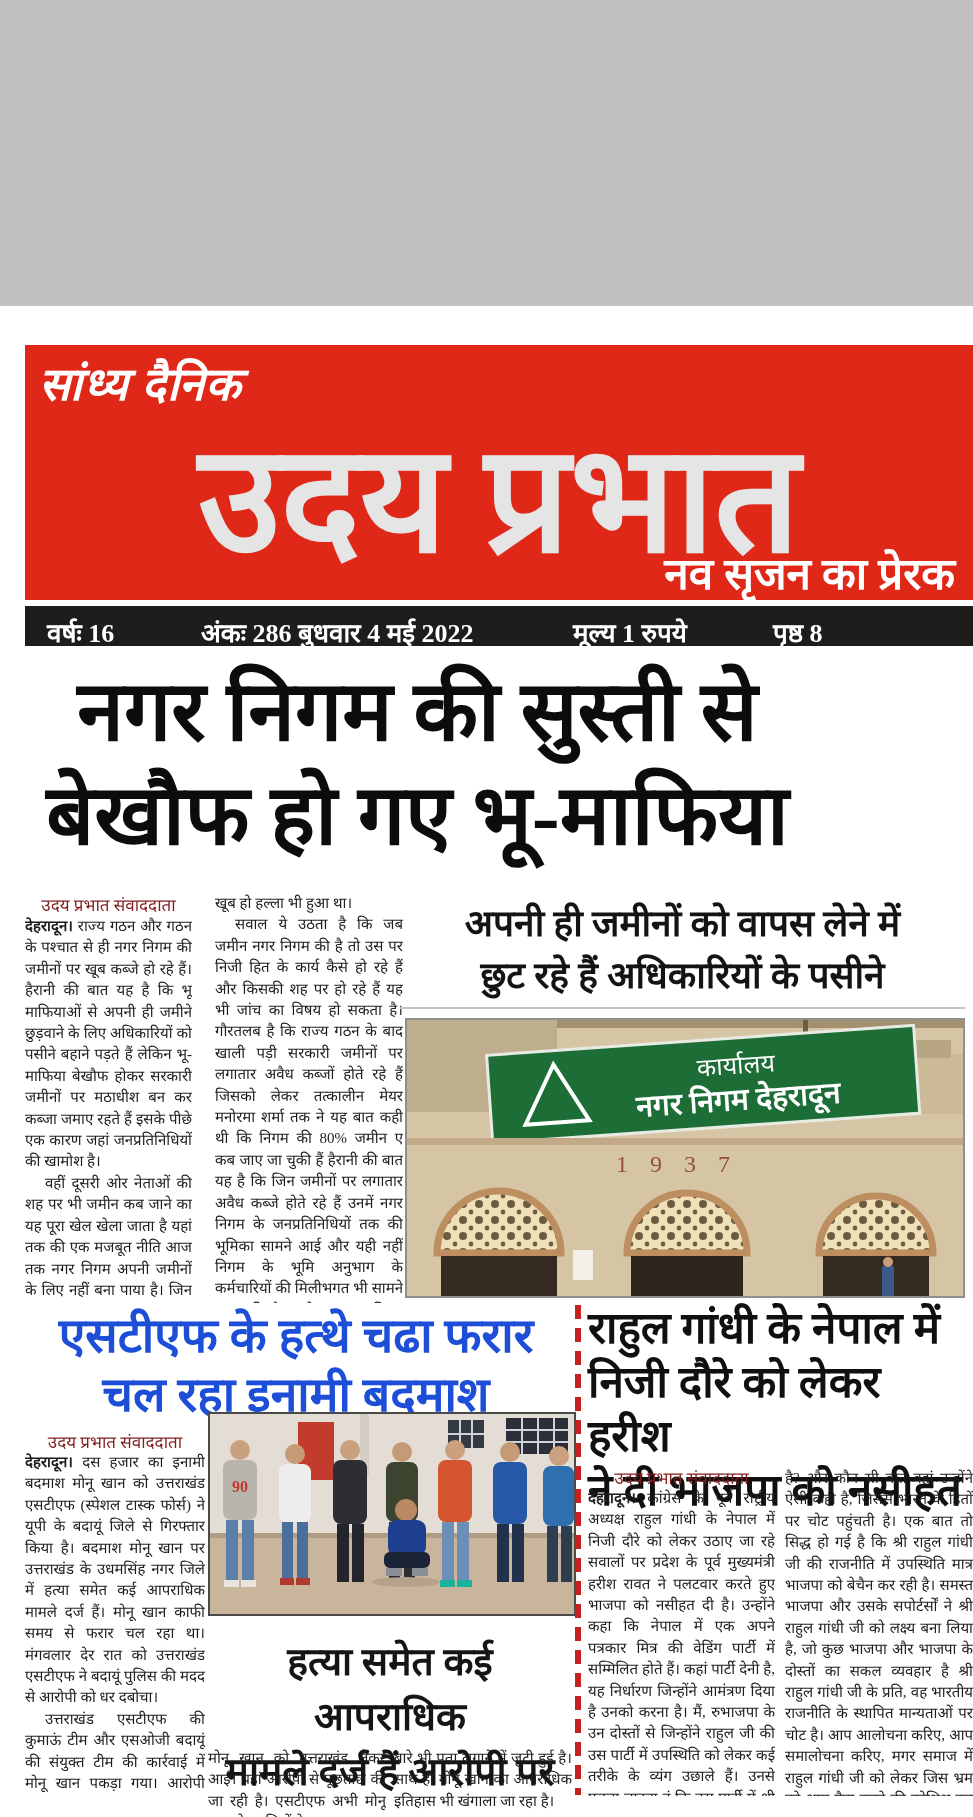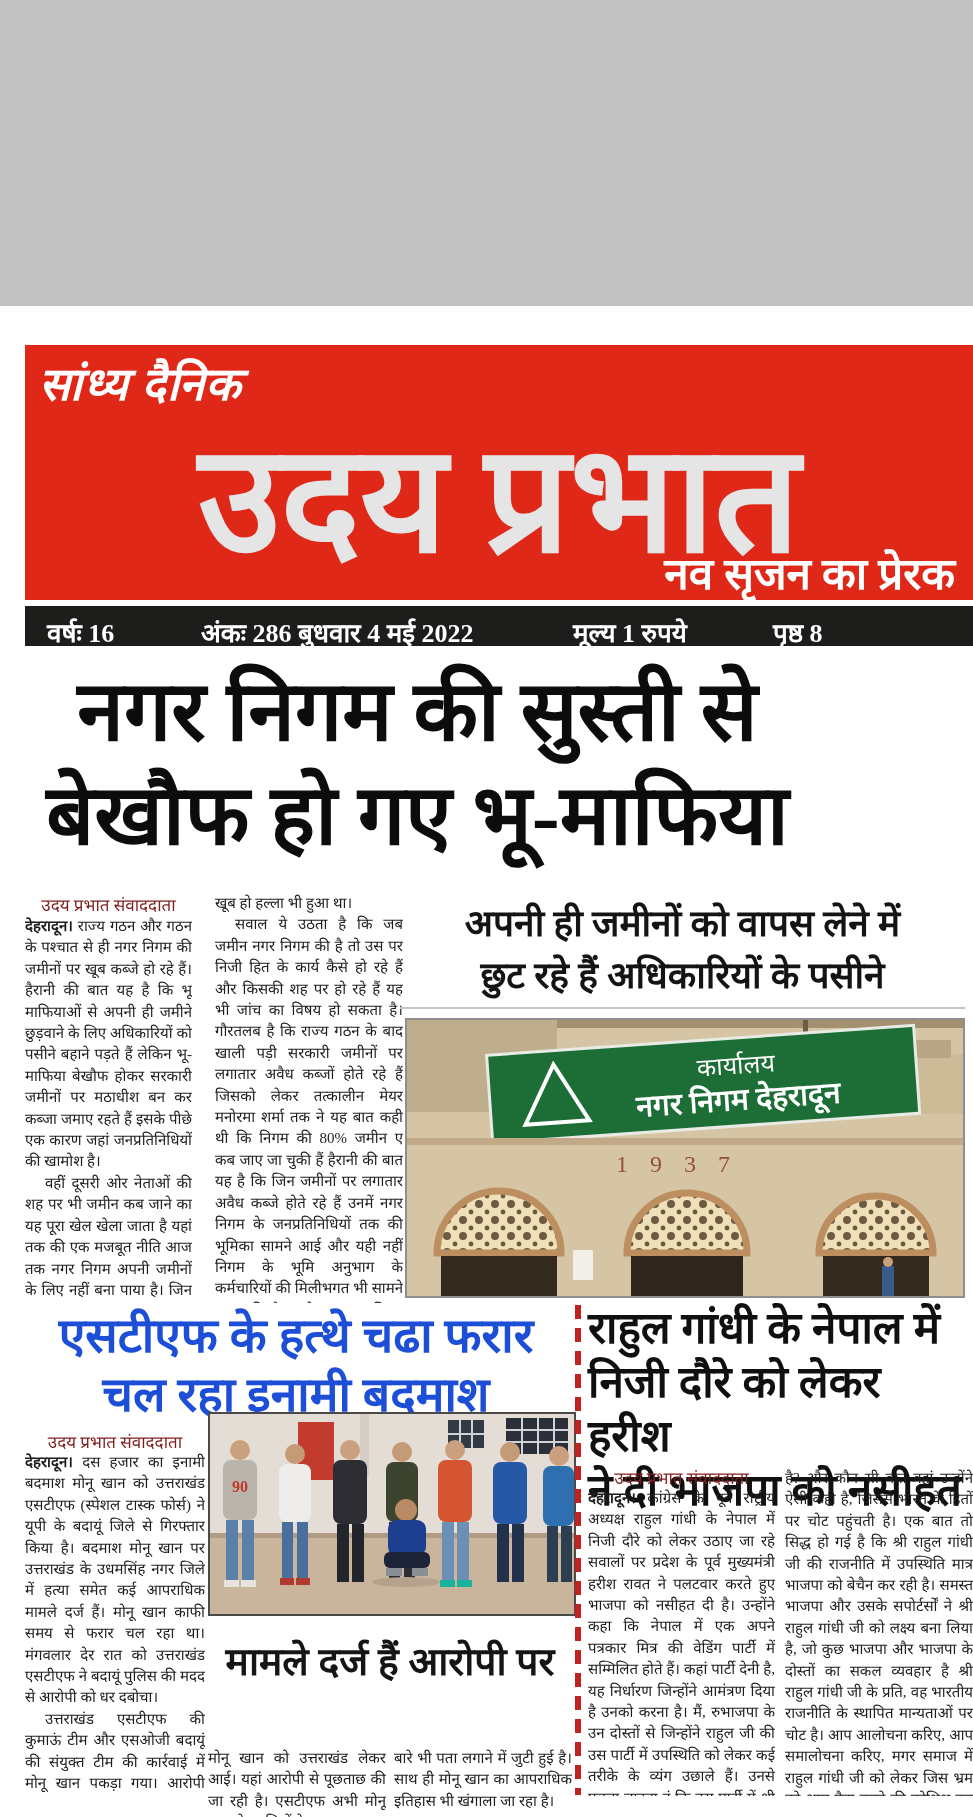--- a/index.html
+++ b/index.html
@@ -224,20 +224,21 @@
       <rect x="178" y="106" width="38" height="36" rx="9" fill="#1e3f8f"></rect>
       <rect x="174" y="138" width="46" height="16" rx="6" fill="#1c2438"></rect>
       <rect x="176" y="154" width="16" height="8" fill="#8a8f95"></rect>
         <rect x="202" y="154" width="16" height="8" fill="#8a8f95"></rect>
       <ellipse cx="196" cy="168" rx="34" ry="5" fill="#b5a28c"></ellipse>
     </g>
   </svg>
 </div>
 
 <div class="abs stf-caption">
+  <div>हत्या समेत कई आपराधिक</div>
   <div>मामले दर्ज हैं आरोपी पर</div>
 </div>
 
 <div class="abs bodycol stf-col2">मोनू खान को उत्तराखंड लेकर आई। यहां आरोपी से पूछताछ की जा रही है। एसटीएफ अभी मोनू खान के साथियों के</div>
 <div class="abs bodycol stf-col3">बारे भी पता लगाने में जुटी हुई है। साथ ही मोनू खान का आपराधिक इतिहास भी खंगाला जा रहा है।</div>
 
 <div class="abs red-dash"></div>
 
 <div class="abs rahul-headline">
   <div>राहुल गांधी के नेपाल में</div>

